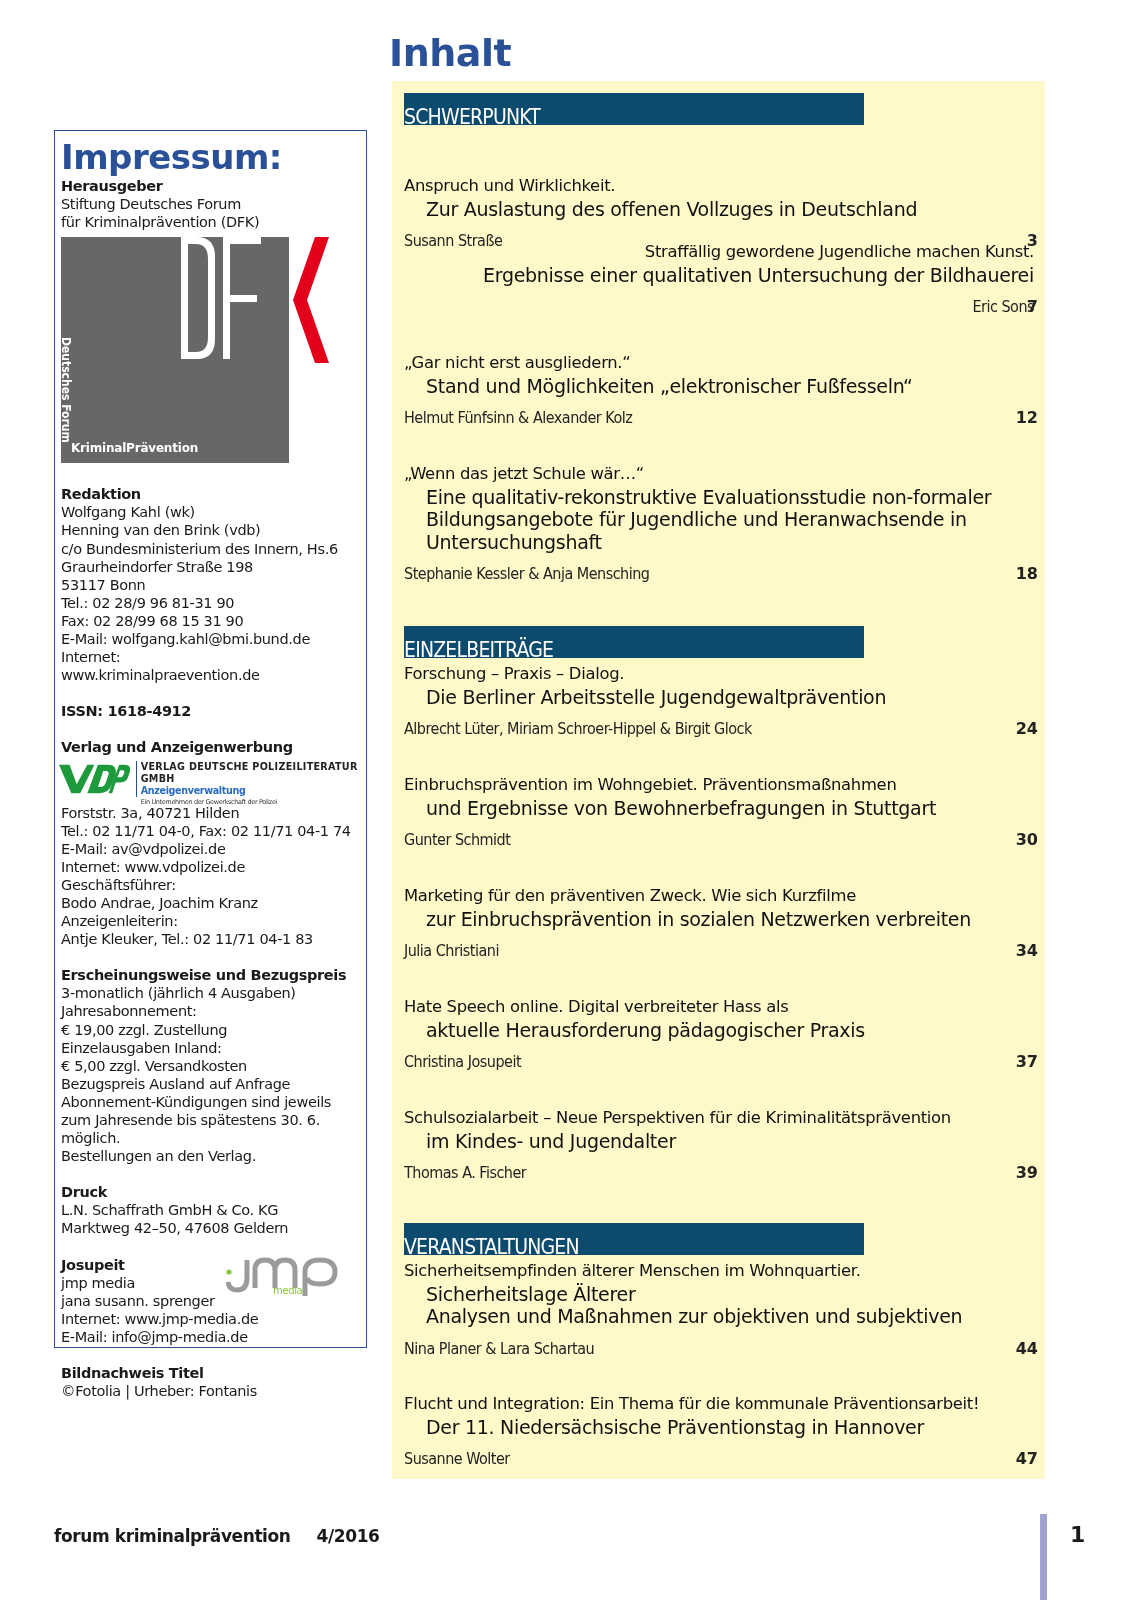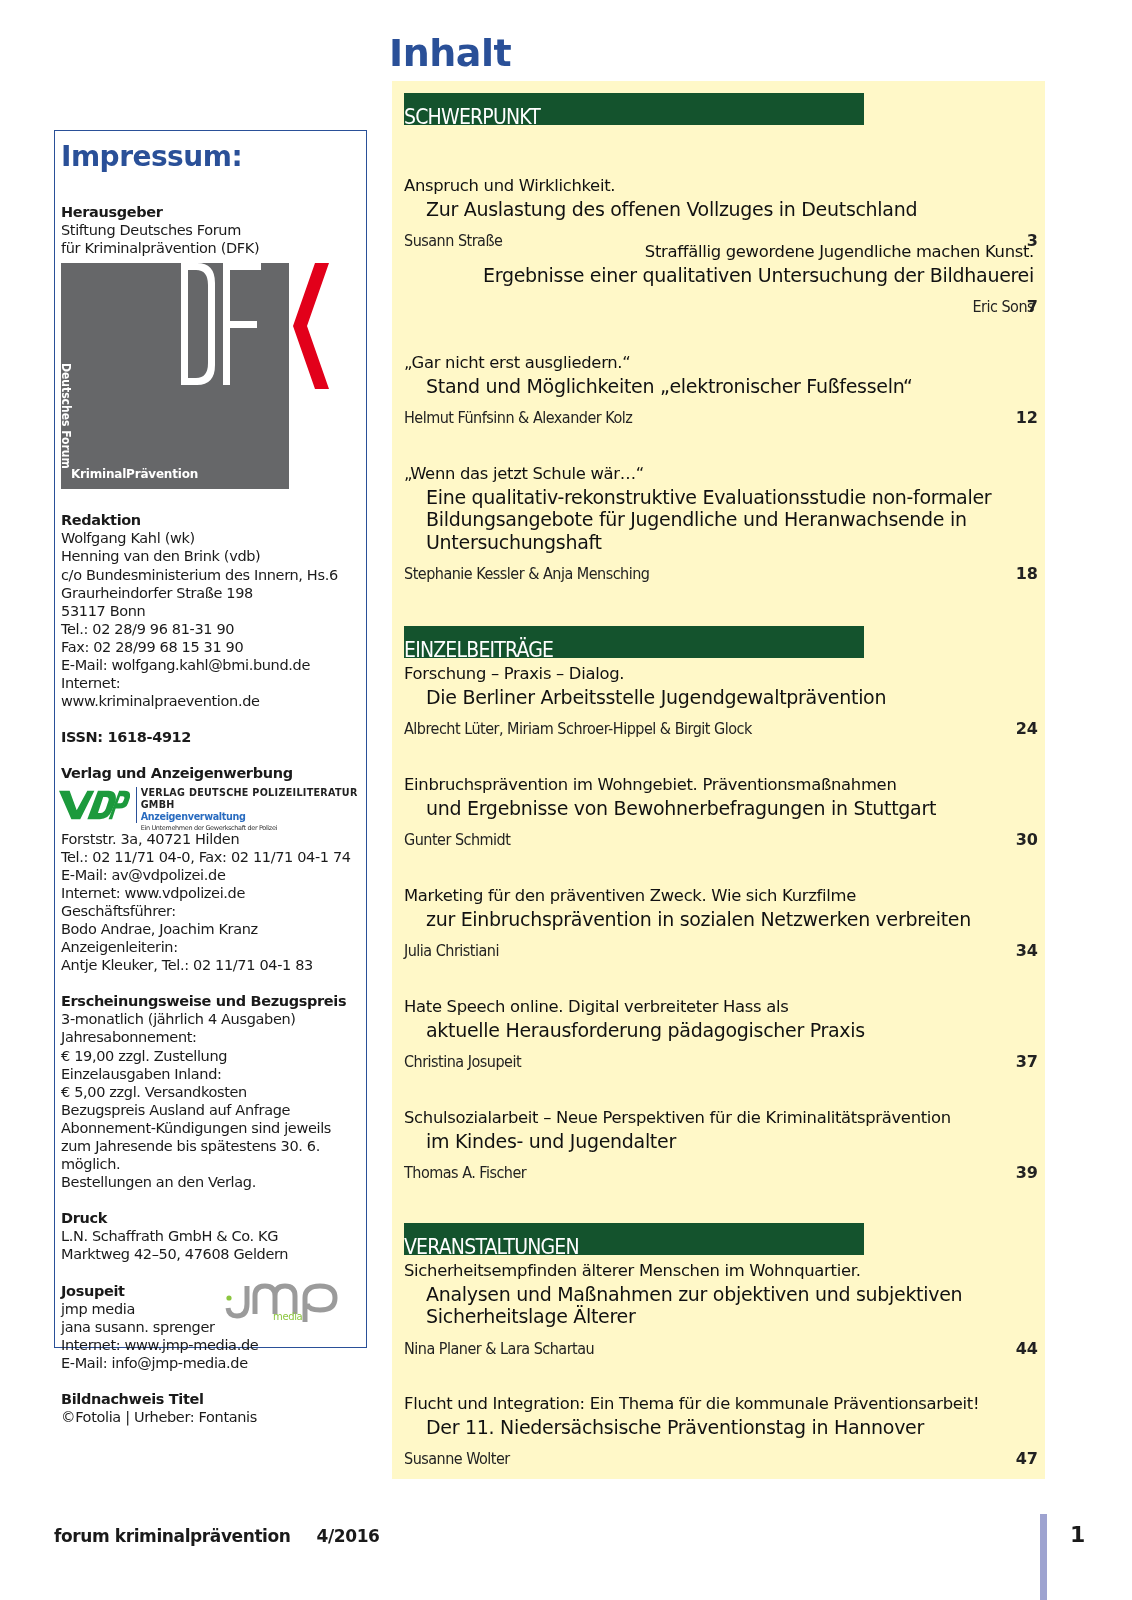--- a/index.html
+++ b/index.html
@@ -10,22 +10,22 @@
   }
   .page { position: relative; width: 1132px; height: 1600px; }
 
   
   .impressum {
     position: absolute; left: 54px; top: 130px; width: 313px; height: 1218px;
     border: 1px solid #2a5098; padding: 6px 0 0 6px;
   }
   .impressum-title {
     font-family: "DejaVu Sans", sans-serif; font-weight: bold;
-    color: #2a5098; font-size: 28px; letter-spacing: -0.5px;
-    line-height: 40px; margin-top: 0px; margin-bottom: 26px;
+    color: #2a5098; font-size: 34px; letter-spacing: -0.5px;
+    line-height: 40px; margin-top: 0px; 
   }
   .imp-block { font-size: 14.5px; line-height: 18.1px; letter-spacing: -0.35px; }
   .imp-block .h { font-weight: bold; }
   .imp-gap { height: 18px; }
   .imp-line { white-space: nowrap; }
 
   
   .dfk-logo {
     position: relative; width: 228px; height: 226px; background: #666769;
     margin: 6px 0 22px 0;
@@ -64,21 +64,21 @@
   .inhalt-title {
     position: absolute; left: 389px; top: 30px;
     font-family: "DejaVu Sans", sans-serif; font-weight: bold;
     color: #2a5098; font-size: 38px; letter-spacing: -0.5px; line-height: 46px;
   }
   .toc-panel {
     position: absolute; left: 392px; top: 81px; width: 653px; height: 1398px;
     background: #fff8c8;
   }
   .section-bar {
-    position: absolute; left: 12px; width: 460px; height: 32px; background: #14532d;
+    position: absolute; left: 12px; width: 460px; height: 32px; background: #0c4a6e;
   }
   .section-bar span {
     position: absolute; left: 0; bottom: -4px; color: #fff; font-size: 21px;
     font-family: "DejaVu Sans Condensed", "DejaVu Sans", sans-serif;
     letter-spacing: -0.8px; line-height: 24px; font-weight: normal;
   }
   .entry { position: absolute; left: 12px; width: 630px; }
   .entry .t1 { font-size: 16.4px; line-height: 22.5px; letter-spacing: -0.3px; white-space: nowrap; color: #111; }
   .entry .t2 { font-size: 19px; line-height: 22.5px; letter-spacing: -0.3px; white-space: nowrap; padding-left: 22px; color: #111; }
   .entry .author-row { position: relative; margin-top: 10px; height: 22px; }
@@ -306,22 +306,22 @@
         <span class="pagenum">39</span>
       </div>
     </div>
 
     <div class="section-bar" style="top:1142px;">
       <span>VERANSTALTUNGEN</span>
     </div>
 
     <div class="entry" style="top:1179px;">
       <div class="t1">Sicherheitsempfinden älterer Menschen im Wohnquartier.</div>
+      <div class="t2">Sicherheitslage Älterer</div>
       <div class="t2">Analysen und Maßnahmen zur objektiven und subjektiven</div>
-      <div class="t2">Sicherheitslage Älterer</div>
       <div class="author-row">
         <span class="author">Nina Planer &amp; Lara Schartau</span>
         <span class="pagenum">44</span>
       </div>
     </div>
 
     <div class="entry" style="top:1312px;">
       <div class="t1">Flucht und Integration: Ein Thema für die kommunale Präventionsarbeit!</div>
       <div class="t2">Der 11. Niedersächsische Präventionstag in Hannover</div>
       <div class="author-row">

